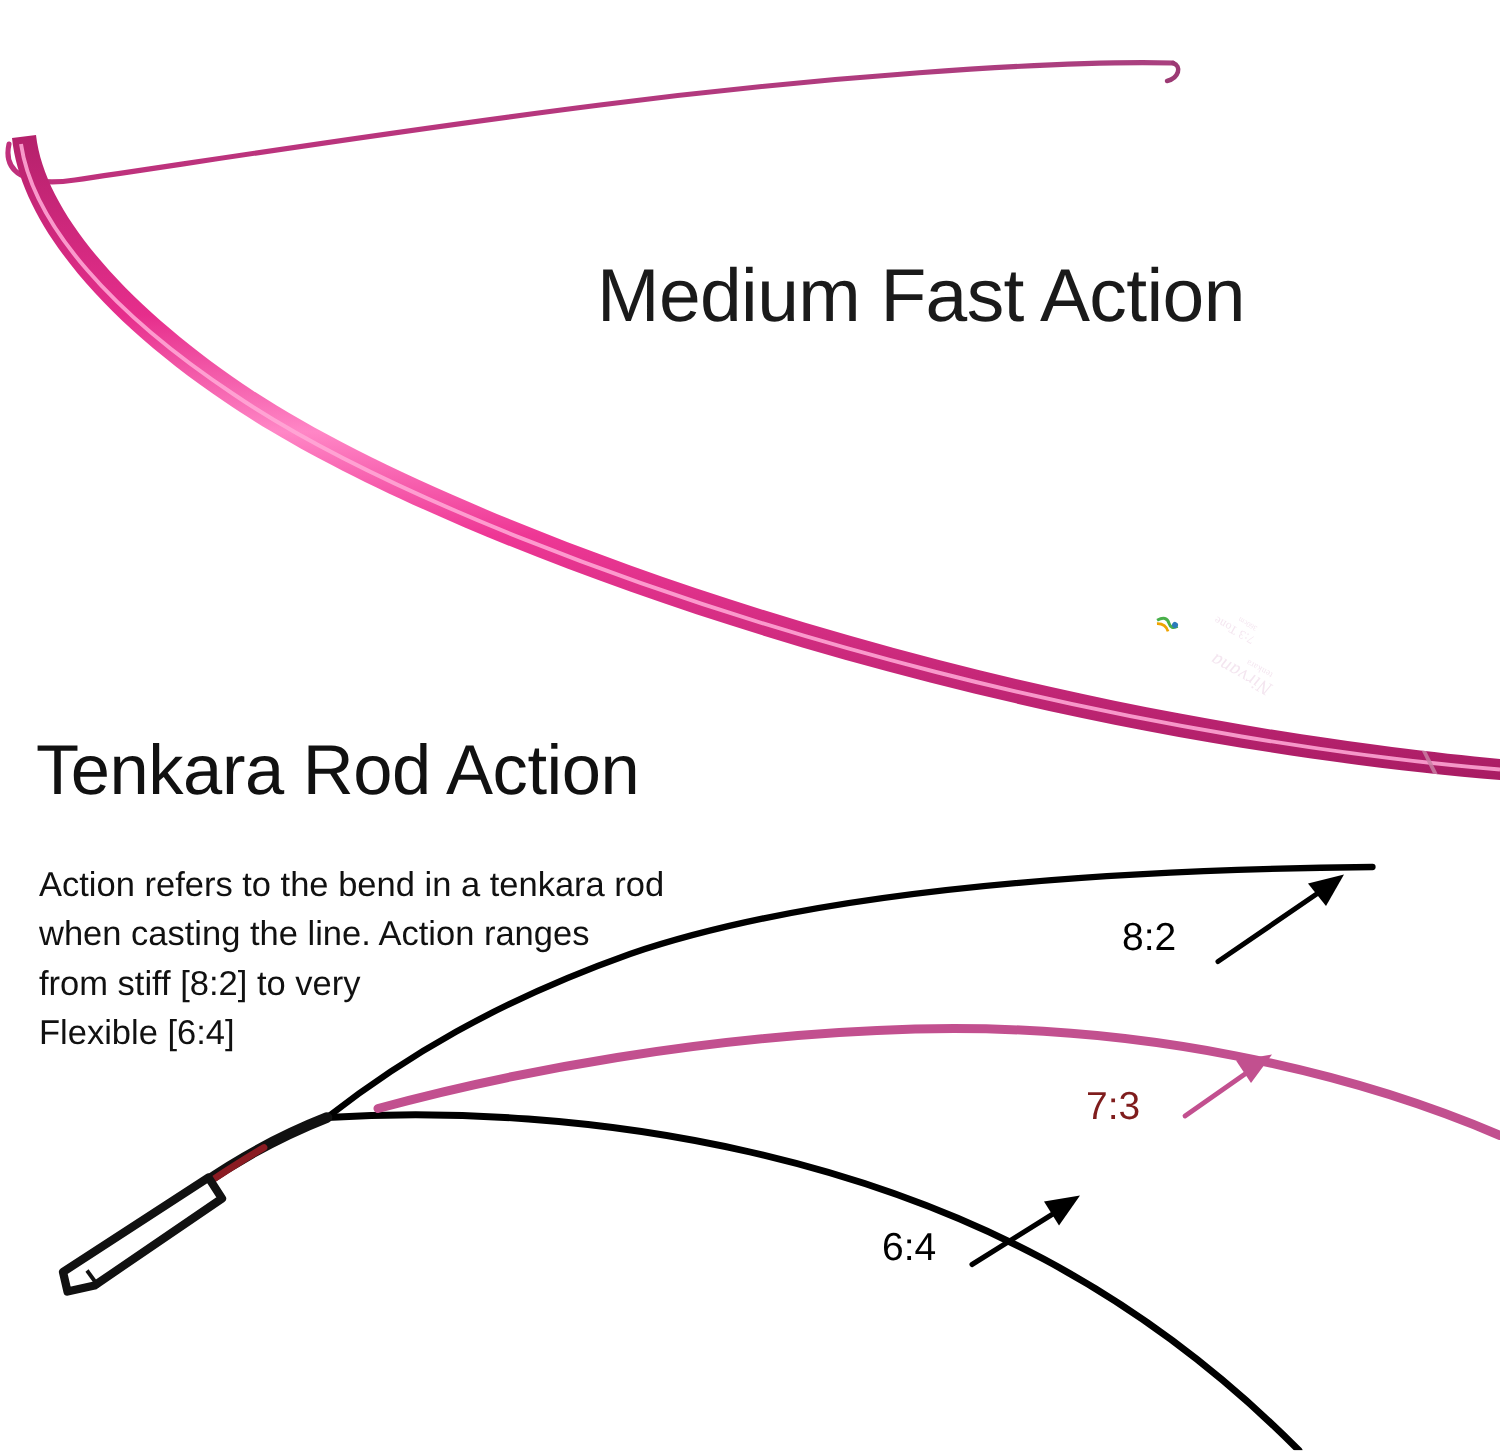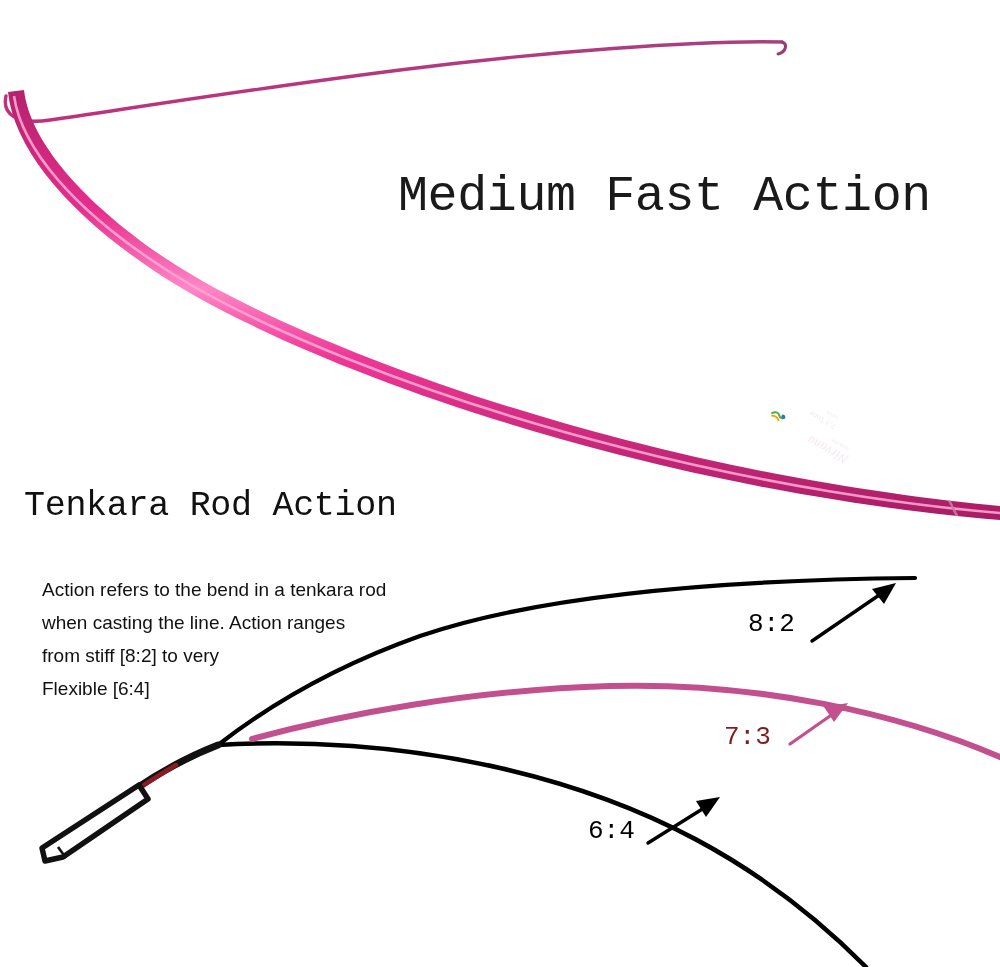--- a/index.html
+++ b/index.html
@@ -22,48 +22,46 @@
     position: absolute;
     left: 0;
     top: 0;
     width: 1000px;
     height: 967px;
   }
   .txt {
     position: absolute;
     white-space: pre;
     line-height: 1.0;
-    font-family: Liberation Mono, monospace;
   }
   #hero-title {
     left: 398px;
     top: 172px;
     font-size: 50px;
     font-weight: 400;
     letter-spacing: -0.4px;
     color: #1a1a1a;
   }
   #section-title {
     left: 24px;
     top: 489px;
-    font-size: 35px;
+    font-size: 47px;
     font-weight: 400;
     letter-spacing: -0.3px;
     color: #111111;
   }
   #section-body {
     position: absolute;
     left: 26px;
     top: 573px;
     width: 540px;
-    font-size: 19px;
+    font-size: 23px;
     line-height: 33px;
     color: #111111;
     white-space: pre-line;
-    margin-left: 16px;
   }
   .curve-label {
     font-size: 26px;
     font-weight: 400;
   }
   #label-82 { left: 748px; top: 611px; color: #000000; }
   #label-73 { left: 724px; top: 724px; color: #7f1d1d; }
   #label-64 { left: 588px; top: 818px; color: #000000; text-align: center; }
   #brand-mark {
     position: absolute;

